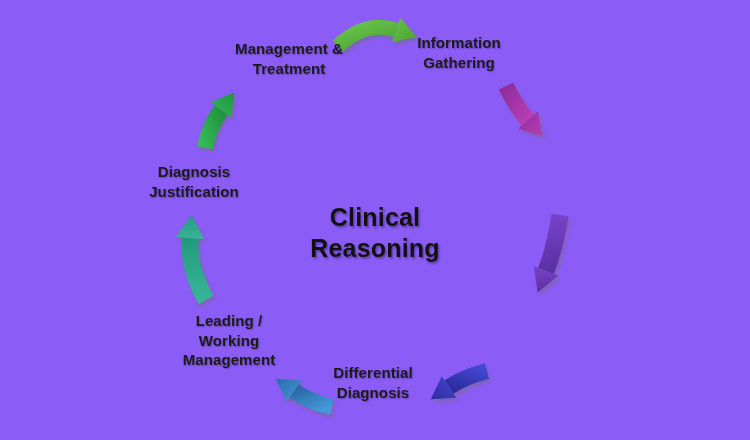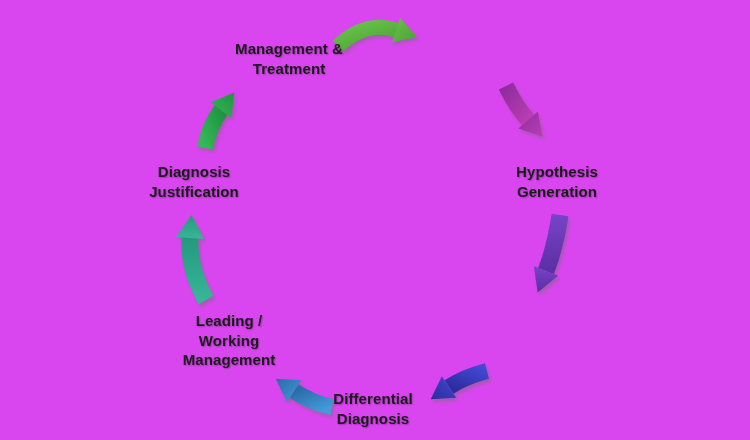--- a/index.html
+++ b/index.html
@@ -1,20 +1,20 @@
 <!DOCTYPE html>
 <html><head>
 <meta charset="utf-8">
 <style>
   html, body { margin: 0; padding: 0; background: #ffffff; }
   .canvas {
     position: relative;
     width: 750px;
     height: 440px;
-    background: #d946ef;
+    background: #8b5cf6;
     overflow: hidden;
     font-family: "Liberation Sans", sans-serif;
   }
   .arrow-layer { position: absolute; left: 0; top: 0; }
   .arrow { filter: drop-shadow(2.5px 3px 1.5px rgba(110,110,110,0.45)); }
   .label {
     position: absolute;
     transform: translate(-50%, -50%);
     text-align: center;
     font-weight: 700;
@@ -109,29 +109,31 @@
 
     <g class="arrow">
       <path d="M205 148 Q209 126 221 110" stroke="url(#g6)" stroke-width="16" fill="none"></path>
       <polygon points="231.4,117.8 210.6,102.2 234.2,92.4" fill="url(#g6)"></polygon>
     </g>
   </svg>
 
   <div class="label" style="left:289px; top:58px">Management &amp;
 Treatment</div>
 
-
-  <div class="label" style="left:557px; top:181px">Hypothesis
-Generation</div>
+  <div class="label" style="left:459px; top:52px">Information
+Gathering</div>
 
 
-  <div class="label" style="left:373px; top:408px">Differential
+
+  <div class="label" style="left:373px; top:382px">Differential
 Diagnosis</div>
 
   <div class="label" style="left:229px; top:340px">Leading /
 Working
 Management</div>
 
   <div class="label" style="left:194px; top:181px">Diagnosis
 Justification</div>
 
+  <div class="title">Clinical
+Reasoning</div>
 
 </div>
 
 </body></html>

